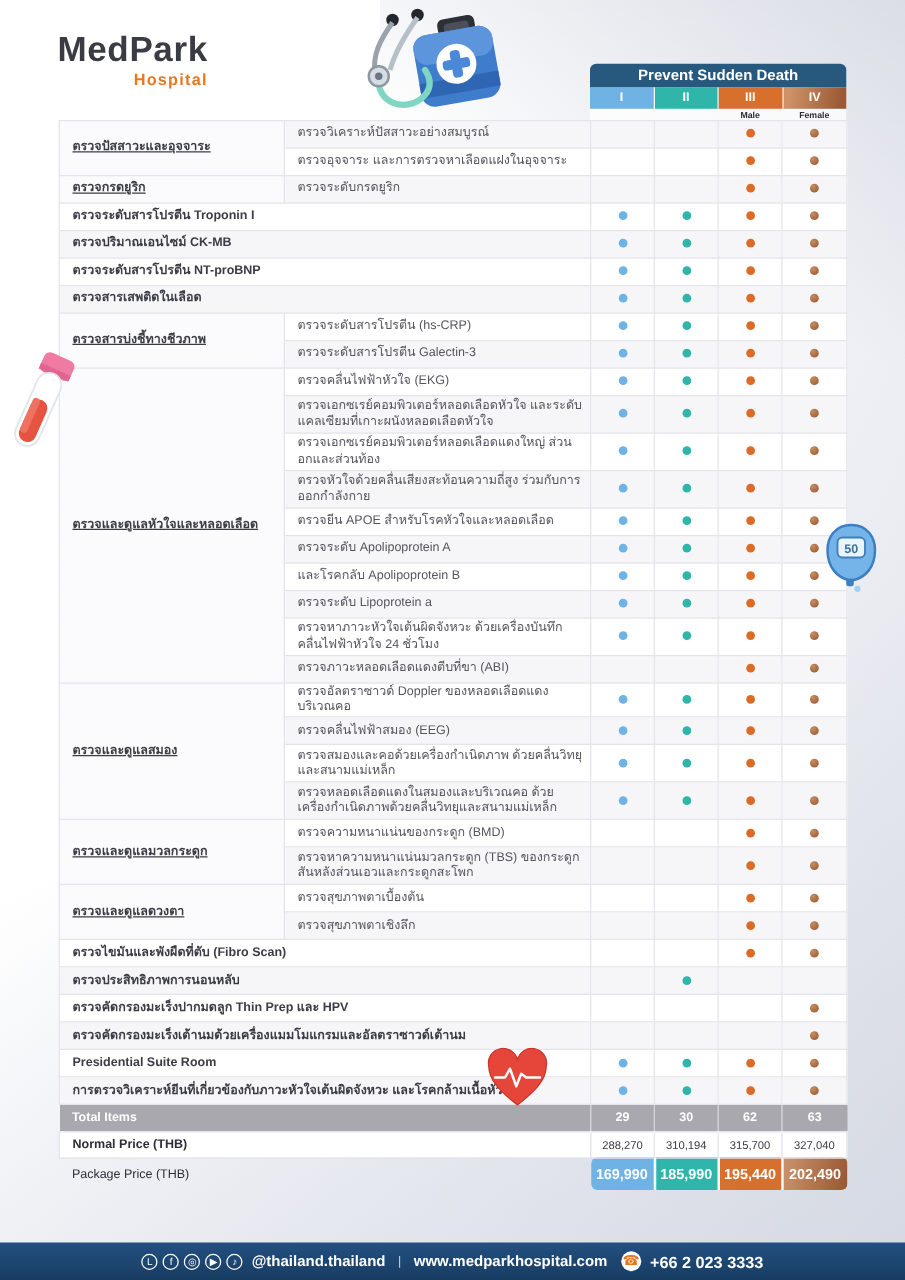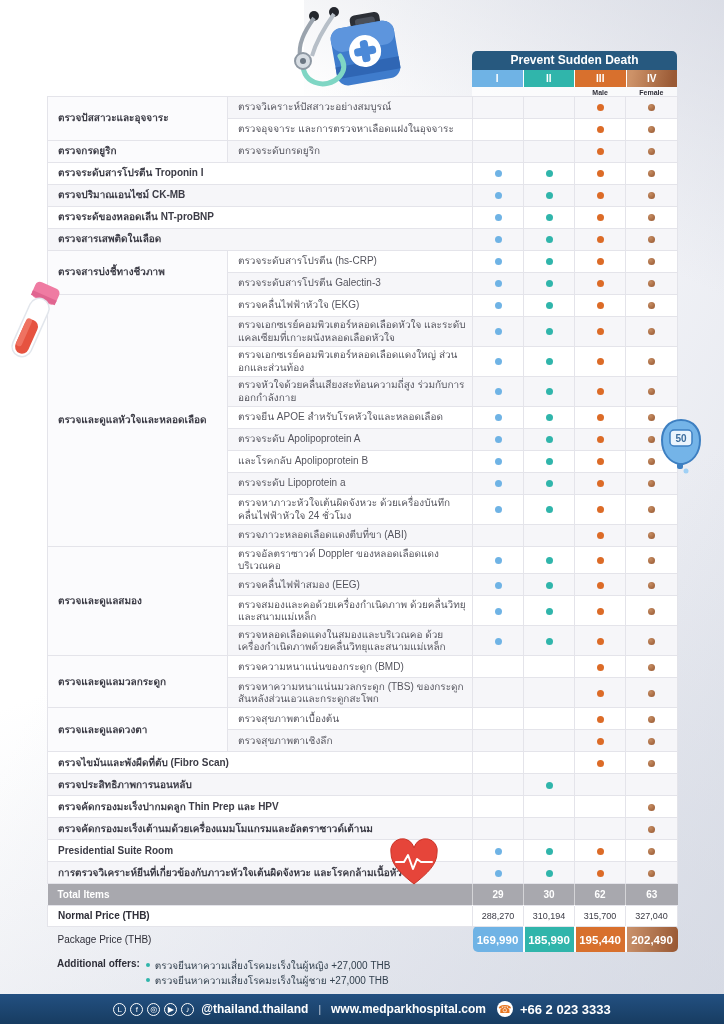--- a/index.html
+++ b/index.html
@@ -38,21 +38,21 @@
   
   .tablewrap { position:absolute; left:47px; top:96px; width:630px; }
   table { border-collapse:collapse; table-layout:fixed; width:630px; }
   col.c-cat{width:180px} col.c-item{width:245px} col.c-d{width:51px} col.c-d4{width:52px}
   .maintable { border:1px solid #d8d8df; background:#fff; }
   .maintable tr.h1 { height:22px; }
   .maintable tr.h2 { height:30px; }
   .maintable tr:nth-child(odd) { background:#f6f6f9; }
   .maintable tr:nth-child(even){ background:#ffffff; }
   .maintable td { border:1px solid #e4e4ea; font-size:10px; line-height:1.22; overflow:hidden; vertical-align:middle; }
-  td.cat { font-weight:bold; color:#3c3c46; padding:1px 4px 1px 10px; background:#fbfbfd; }
+  td.cat { font-weight:bold; color:#3c3c46; padding:1px 4px 1px 10px; background:#fbfbfd;text-decoration:underline; }
   td.item { color:#55555e; padding:1px 4px 1px 10px; }
   td.item.full { font-weight:bold; color:#3c3c46; }
   td.dotcell { text-align:center; }
   .dot { display:inline-block; width:7px; height:7px; border-radius:50%; vertical-align:middle; }
   .dot.copperdot { background:radial-gradient(circle at 35% 30%, #c58c62, #96562f) !important; }
 
   
   .sumtable td { font-size:10px; vertical-align:middle; }
   tr.totalrow { height:21px;padding-left:40px; }
   tr.totalrow td { background:#a8a8ae; color:#fff; border-left:1px solid rgba(255,255,255,.5); }
@@ -88,20 +88,24 @@
 
   
   .deco { position:absolute; pointer-events:none; }
 </style>
 </head>
 <body>
 
 <div class="page">
   <div class="sheen"></div>
 
+  <div class="logo">
+    <div class="med">MedPark</div>
+    <div class="hosp">Hospital</div>
+  </div>
 
   <svg class="deco" style="left:268px; top:4px;" width="140" height="92" viewBox="0 0 140 92">
     <g transform="rotate(-10 98 52)">
       <rect x="88" y="10" width="30" height="14" rx="5" fill="#2c2f36"></rect>
       <rect x="93" y="14" width="20" height="8" rx="3" fill="#4a4f59"></rect>
       <rect x="66" y="20" width="64" height="58" rx="11" fill="#3f7ccc"></rect>
       <rect x="66" y="20" width="64" height="24" rx="11" fill="#5d95dd"></rect>
       <rect x="66" y="58" width="64" height="12" fill="#2f66b4"></rect>
       <circle cx="98" cy="47" r="16" fill="#ffffff"></circle>
       <rect x="94" y="36" width="8" height="22" rx="3" fill="#4b89d8"></rect>
@@ -174,21 +178,21 @@
             <td class="dotcell"><span class="dot copperdot" style="background: rgb(167, 100, 64);"></span></td>
           </tr>
           <tr class="h1">
             <td class="item full" colspan="2">ตรวจปริมาณเอนไซม์ CK-MB</td>
             <td class="dotcell"><span class="dot" style="background: rgb(111, 179, 229);"></span></td>
             <td class="dotcell"><span class="dot" style="background: rgb(48, 181, 171);"></span></td>
             <td class="dotcell"><span class="dot" style="background: rgb(220, 107, 39);"></span></td>
             <td class="dotcell"><span class="dot copperdot" style="background: rgb(167, 100, 64);"></span></td>
           </tr>
           <tr class="h1">
-            <td class="item full" colspan="2">ตรวจระดัของหลอดเลีน NT-proBNP</td>
+            <td class="item full" colspan="2">ตรวจระดับสารโปรตีน NT-proBNP</td>
             <td class="dotcell"><span class="dot" style="background: rgb(111, 179, 229);"></span></td>
             <td class="dotcell"><span class="dot" style="background: rgb(48, 181, 171);"></span></td>
             <td class="dotcell"><span class="dot" style="background: rgb(220, 107, 39);"></span></td>
             <td class="dotcell"><span class="dot copperdot" style="background: rgb(167, 100, 64);"></span></td>
           </tr>
           <tr class="h1">
             <td class="item full" colspan="2">ตรวจสารเสพติดในเลือด</td>
             <td class="dotcell"><span class="dot" style="background: rgb(111, 179, 229);"></span></td>
             <td class="dotcell"><span class="dot" style="background: rgb(48, 181, 171);"></span></td>
             <td class="dotcell"><span class="dot" style="background: rgb(220, 107, 39);"></span></td>
@@ -409,33 +413,20 @@
         <tr class="pkgrow">
           <td>Package Price (THB)</td>
         <td class="num first" style="background: rgb(111, 179, 229);">169,990</td>
             <td class="num " style="background: rgb(48, 181, 171);">185,990</td>
             <td class="num " style="background: rgb(216, 112, 45);">195,440</td>
             <td class="num last copper" style="background: rgb(168, 103, 66); margin-left: 48px;">202,490</td>
           </tr>
       </tbody>
     </table>
 
-    <div class="additional">
-      <span class="lbl">Additional offers:</span>
-      <ul id="offer-list">
-          <li>
-            <span class="bullet"></span>
-            <span>ตรวจยีนหาความเสี่ยงโรคมะเร็งในผู้หญิง +27,000 THB</span>
-          </li>
-          <li>
-            <span class="bullet"></span>
-            <span>ตรวจยีนหาความเสี่ยงโรคมะเร็งในผู้ชาย +27,000 THB</span>
-          </li>
-        </ul>
-    </div>
   </div>
 
   <svg class="deco" style="left:2px; top:278px;" width="62" height="88" viewBox="0 0 62 88">
     <g transform="rotate(24 31 44)">
       <rect x="18" y="4" width="26" height="17" rx="5" fill="#ef7ba2"></rect>
       <rect x="18" y="15" width="26" height="5" fill="#e06590"></rect>
       <rect x="21" y="19" width="20" height="62" rx="10" fill="#ffffff" stroke="#e2e6ec" stroke-width="1.5"></rect>
       <rect x="24" y="42" width="14" height="36" rx="7" fill="#e65340"></rect>
       <rect x="24" y="42" width="6" height="30" rx="3" fill="#ef7261"></rect>
     </g>

